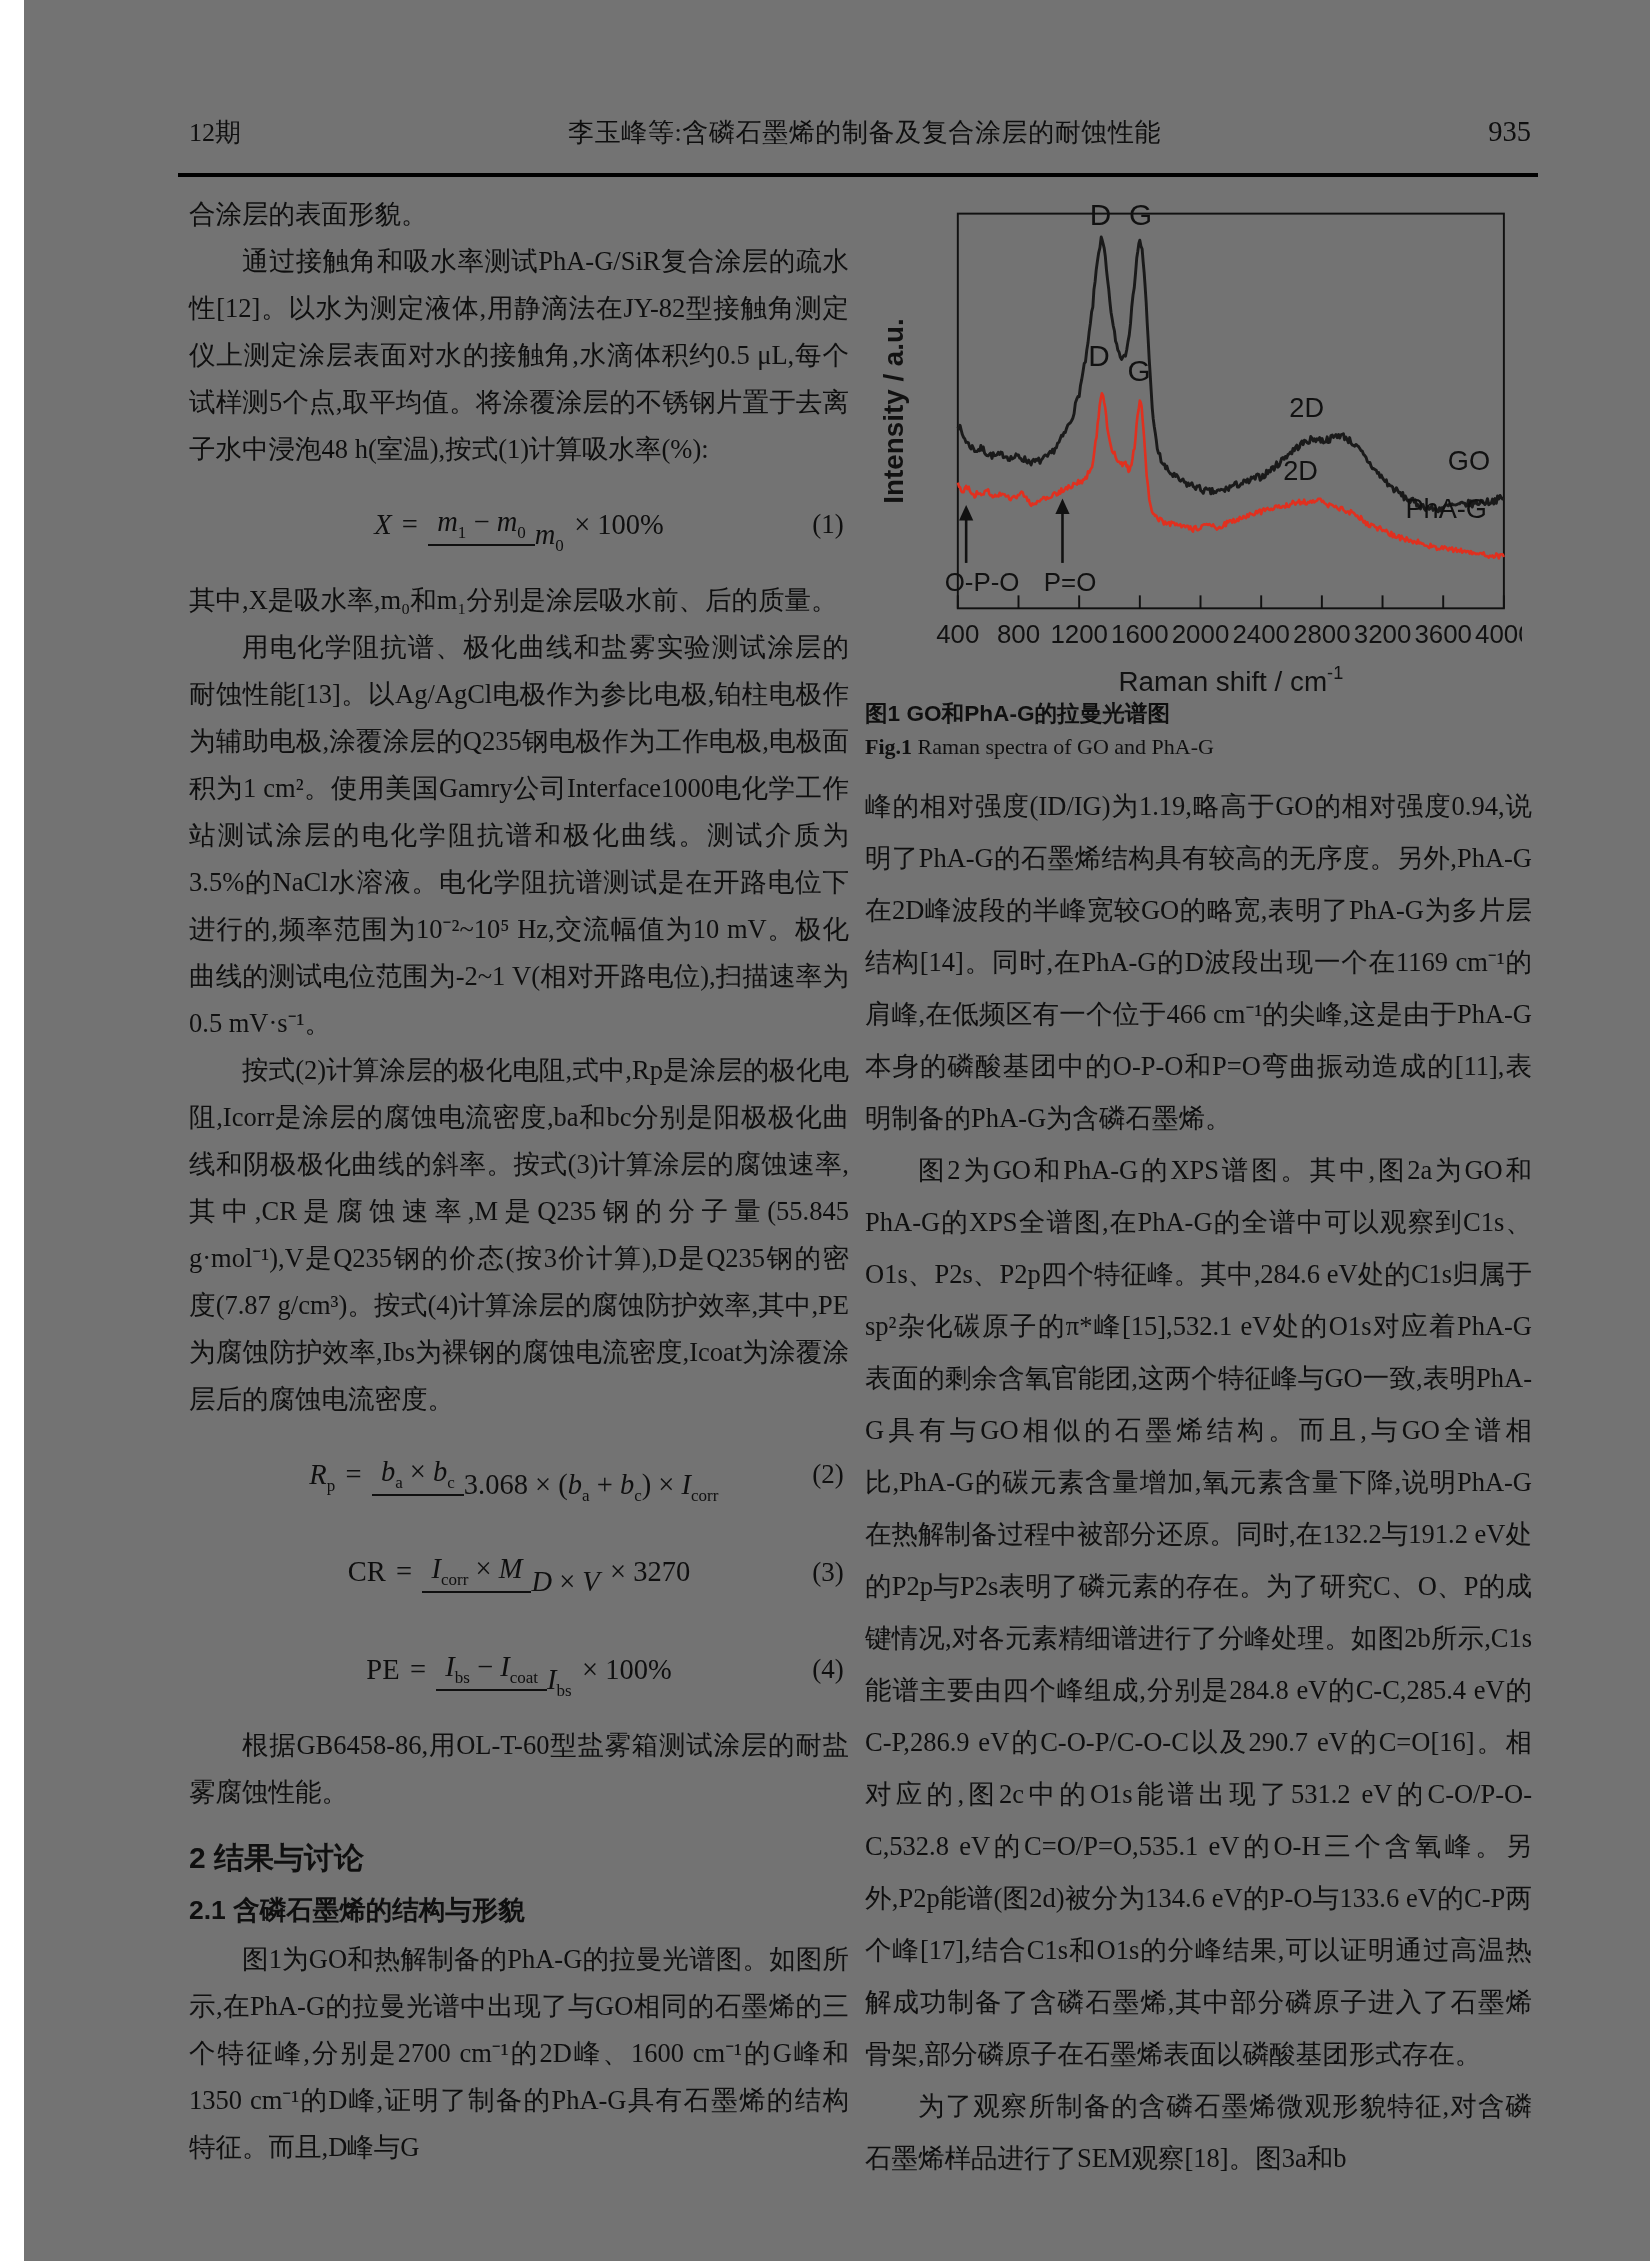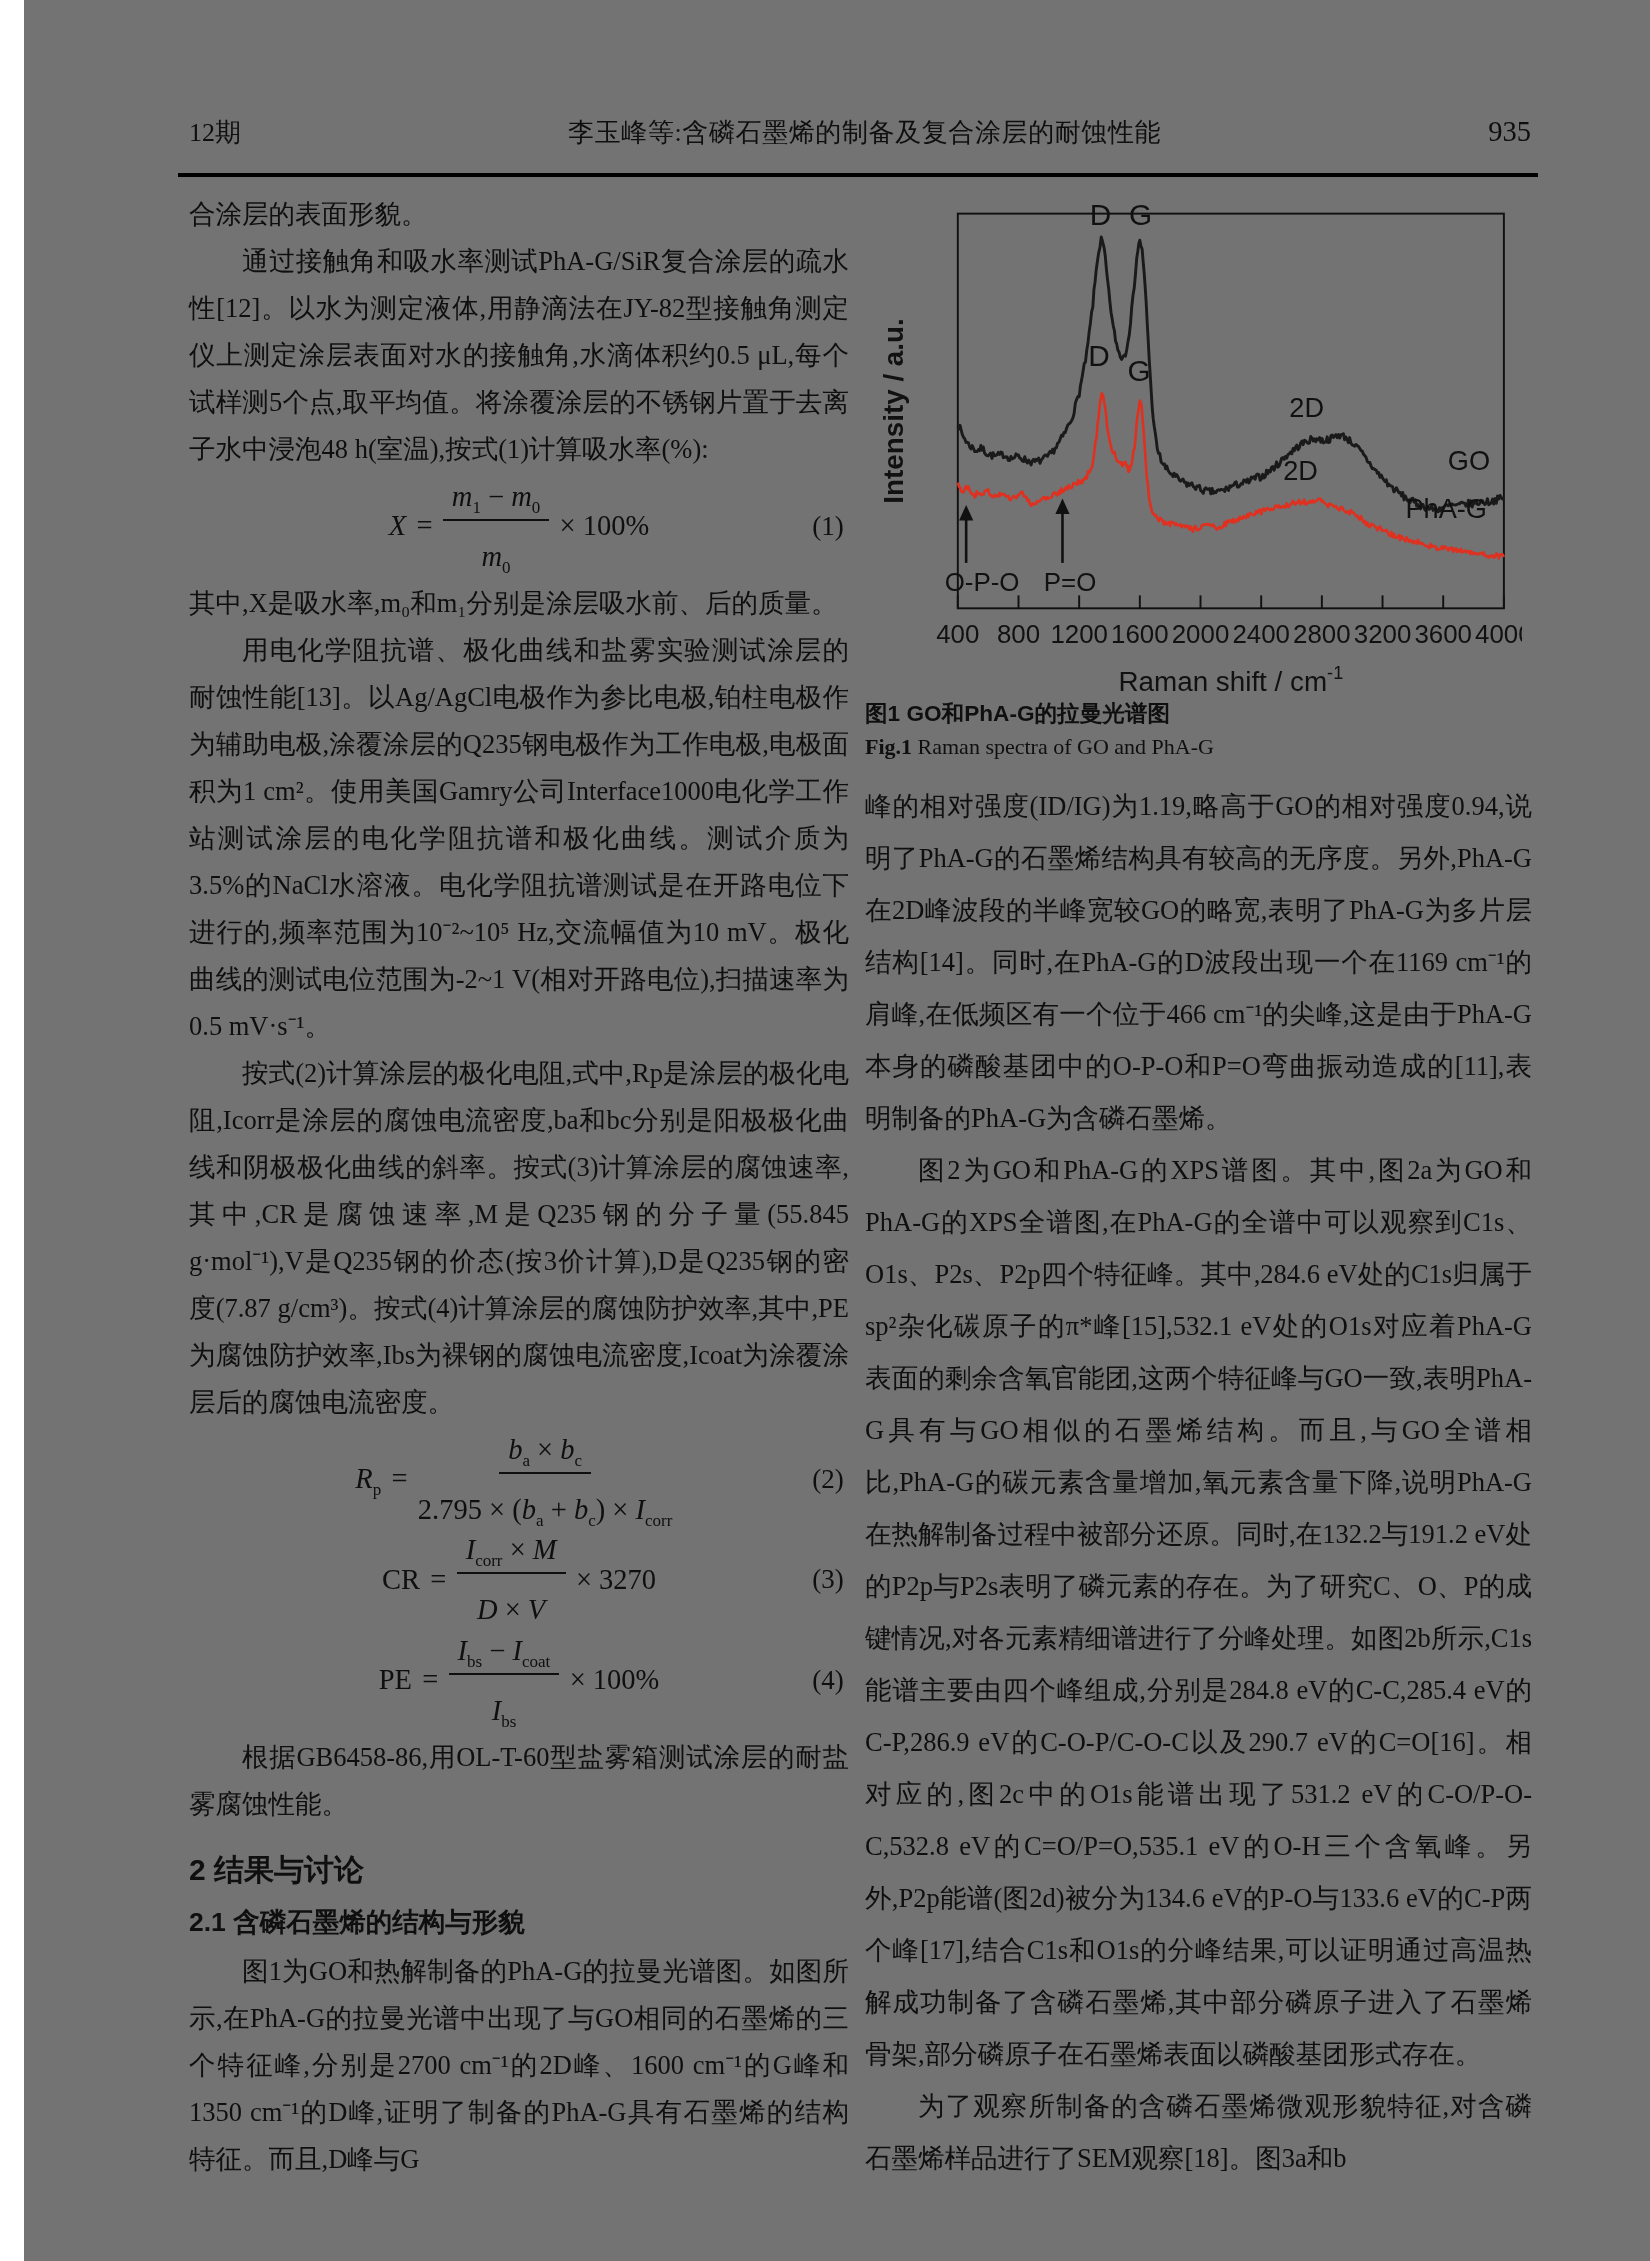--- a/index.html
+++ b/index.html
@@ -19,21 +19,21 @@
             font-size:26.5px;line-height:47px;text-align:justify;}
   .col-right{position:absolute;left:841px;top:189px;width:667px;
              font-size:26.5px;line-height:52px;text-align:justify;}
   p{margin:0;}
   .indent{text-indent:2em;}
 
   
   .equation{position:relative;display:flex;justify-content:center;align-items:center;
             margin:6.5px 0;min-height:91px;line-height:1.15;}
   .eq-body{display:flex;align-items:center;gap:10.3px;font-size:28.5px;}
-  .frac{display:inline-flex;flex-direction:column;align-items:center;}
+  .frac{display:inline-flex;align-items:center;}
   .frac .num{padding:1.3px 9px 5.2px;border-bottom:2.6px solid #0f0f0f;white-space:nowrap;}
   .frac .den{padding-top:20px;white-space:nowrap;}
   .equation sub{font-size:17px;line-height:0;}
   .eq-tag{position:absolute;right:5.2px;top:50%;transform:translateY(-50%);font-size:27px;}
 
   
   .h-section{font-family:"Liberation Sans",sans-serif;font-weight:700;font-size:30px;
              margin:22px 0 10.3px;line-height:40px;text-align:left;}
   .h-sub{font-family:"Liberation Sans",sans-serif;font-weight:700;font-size:26.5px;
          margin:14.2px 0 7.8px;line-height:36px;text-align:left;}
@@ -80,21 +80,21 @@
     <p>其中,X是吸水率,m₀和m₁分别是涂层吸水前、后的质量。</p>
     <p class="indent">用电化学阻抗谱、极化曲线和盐雾实验测试涂层的耐蚀性能[13]。以Ag/AgCl电极作为参比电极,铂柱电极作为辅助电极,涂覆涂层的Q235钢电极作为工作电极,电极面积为1 cm²。使用美国Gamry公司Interface1000电化学工作站测试涂层的电化学阻抗谱和极化曲线。测试介质为3.5%的NaCl水溶液。电化学阻抗谱测试是在开路电位下进行的,频率范围为10⁻²~10⁵ Hz,交流幅值为10 mV。极化曲线的测试电位范围为-2~1 V(相对开路电位),扫描速率为0.5 mV·s⁻¹。</p>
     <p class="indent">按式(2)计算涂层的极化电阻,式中,Rp是涂层的极化电阻,Icorr是涂层的腐蚀电流密度,ba和bc分别是阳极极化曲线和阴极极化曲线的斜率。按式(3)计算涂层的腐蚀速率,其中,CR是腐蚀速率,M是Q235钢的分子量(55.845 g·mol⁻¹),V是Q235钢的价态(按3价计算),D是Q235钢的密度(7.87 g/cm³)。按式(4)计算涂层的腐蚀防护效率,其中,PE为腐蚀防护效率,Ibs为裸钢的腐蚀电流密度,Icoat为涂覆涂层后的腐蚀电流密度。</p>
 
     <div class="equation">
       <div class="eq-body">
         <span><span style="font-style: italic;">R</span><sub>p</sub></span>
         <span>=</span>
         <span class="frac">
           <span class="num"><span style="font-style: italic;">b</span><sub>a</sub><span> × </span><span style="font-style: italic;">b</span><sub>c</sub></span>
-          <span class="den"><span>2.795 × (</span><span style="font-style: italic;">b</span><sub>a</sub><span> + </span><span style="font-style: italic;">b</span><sub>c</sub><span>) × </span><span style="font-style: italic;">I</span><sub>corr</sub></span>
+          <span class="den"><span>3.068 × (</span><span style="font-style: italic;">b</span><sub>a</sub><span> + </span><span style="font-style: italic;">b</span><sub>c</sub><span>) × </span><span style="font-style: italic;">I</span><sub>corr</sub></span>
         </span>
         <span></span>
       </div>
       <span class="eq-tag">(2)</span>
     </div>
 
     <div class="equation">
       <div class="eq-body">
         <span><span>CR</span></span>
         <span>=</span>

